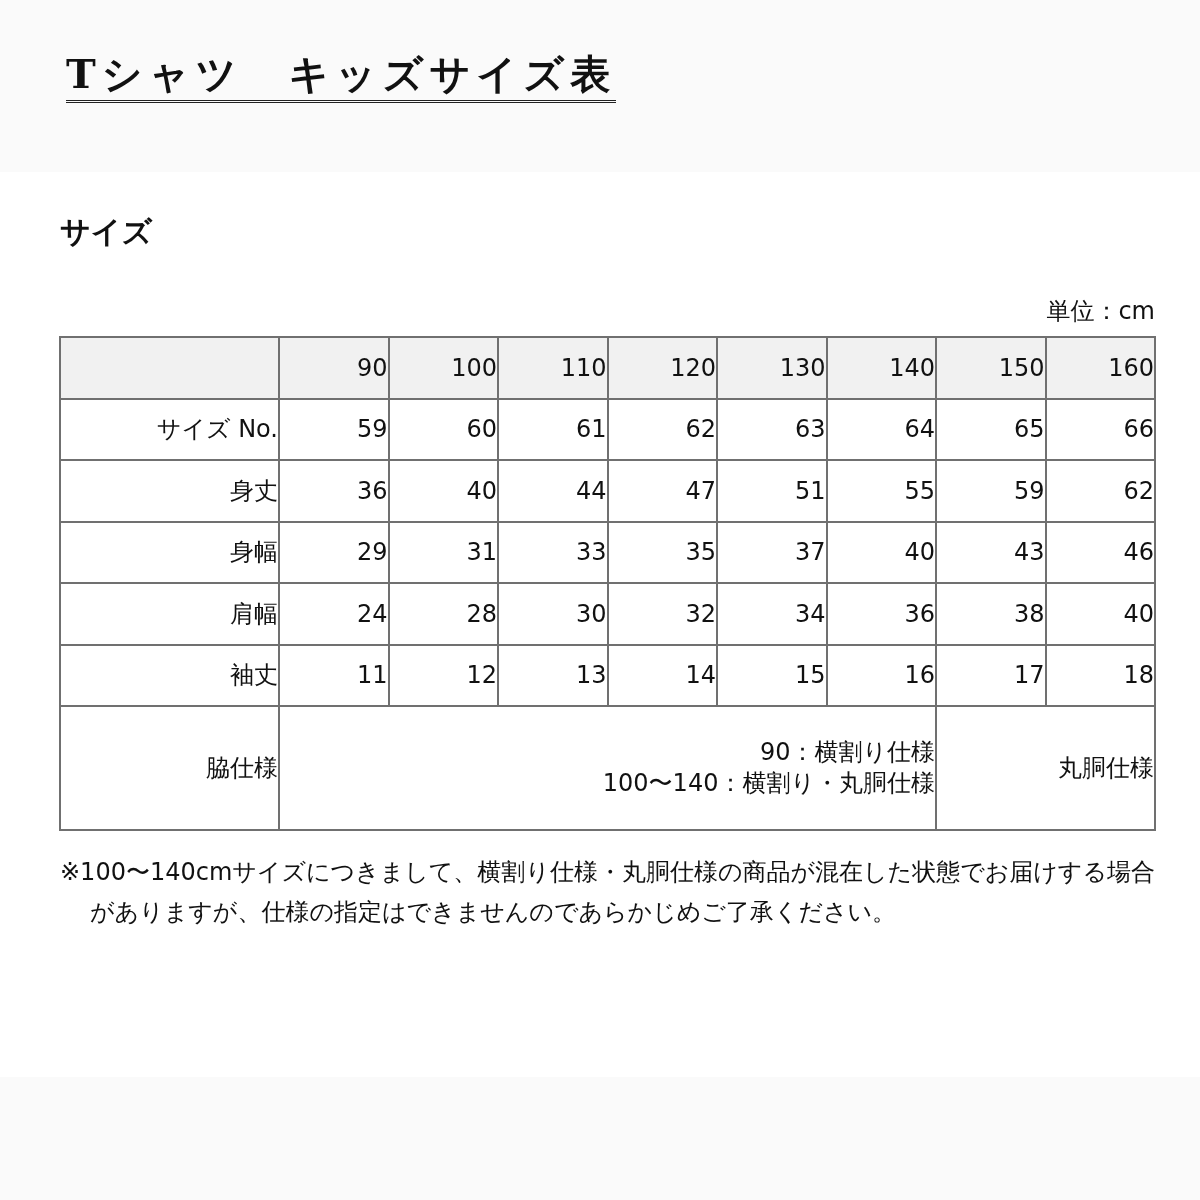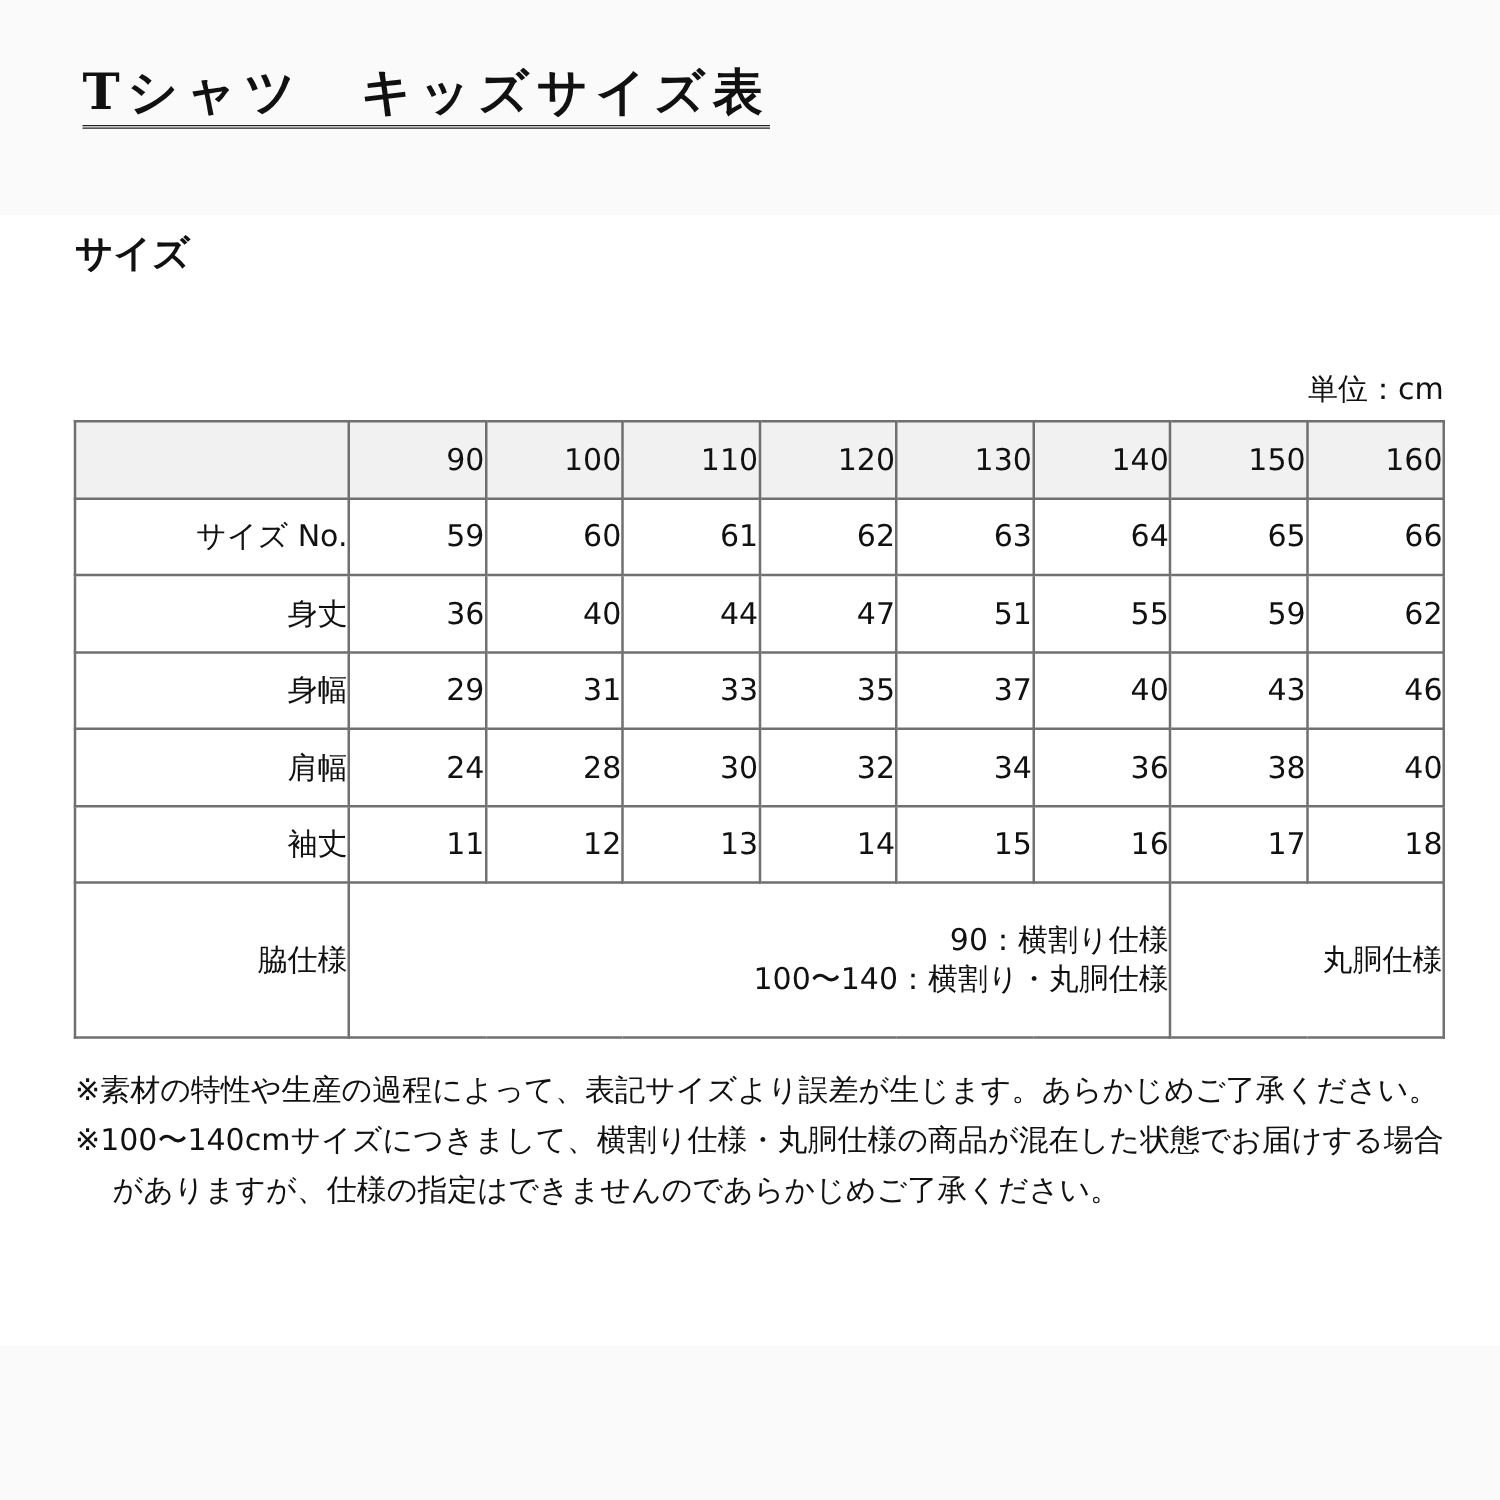--- a/index.html
+++ b/index.html
@@ -19,21 +19,21 @@
     .doc-title {
       position: absolute; left: 66px; top: 52px;
       font-family: "DejaVu Serif", "Liberation Serif", serif;
       font-size: 40px; font-weight: bold; letter-spacing: 6px;
       color: #111; white-space: pre;
       padding-bottom: 4px;
       border-bottom: 3px double #222;
       line-height: 44px;
     }
     .section-title {
-      position: absolute; left: 60px; top: 184px;
+      position: absolute; left: 60px; top: 212px;
       font-size: 30px; font-weight: bold; color: #111;
       line-height: 40px;
     }
     .unit-label {
       position: absolute; right: 45px; top: 295px;
       font-size: 24px; color: #111; line-height: 32px;
     }
     table.size-table {
       position: absolute; left: 59px; top: 336px;
       width: 1097px;
@@ -160,15 +160,14 @@
           <div>90：横割り仕様</div>
           <div>100〜140：横割り・丸胴仕様</div>
         </div>
       </td>
       <td colspan="2">丸胴仕様</td>
     </tr>
   </tbody>
 </table>
 
 <div class="notes">
-  <p class="note">※素材の特性や生産の過程によって、表記サイズより誤差が生じます。あらかじめご了承ください。</p>
   <p class="note">※100〜140cmサイズにつきまして、横割り仕様・丸胴仕様の商品が混在した状態でお届けする場合がありますが、仕様の指定はできませんのであらかじめご了承ください。</p>
 </div>
 
 </body></html>

